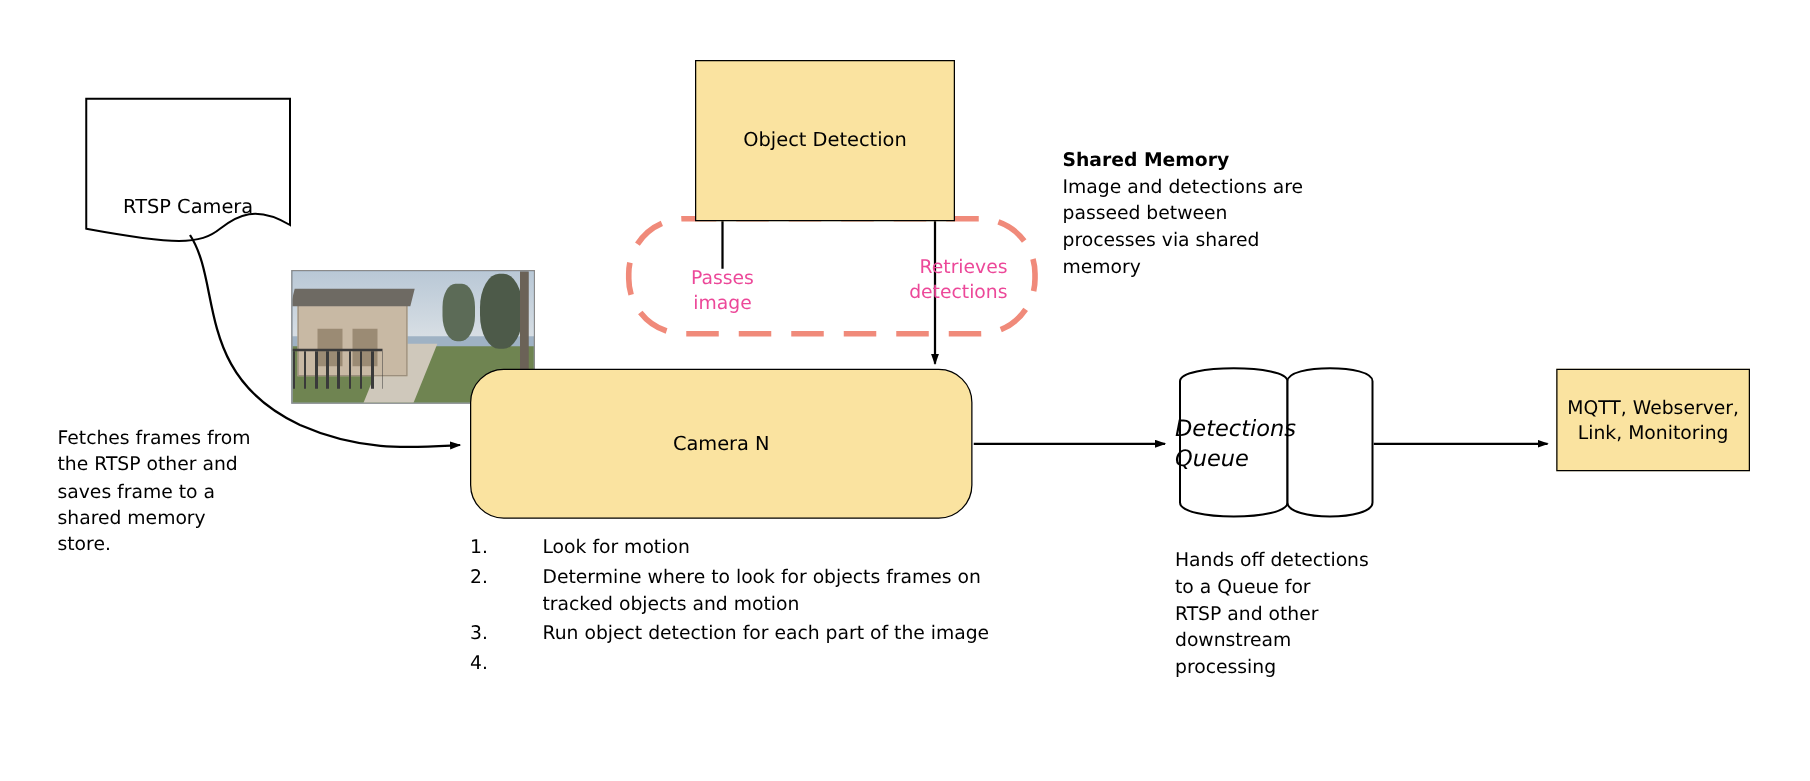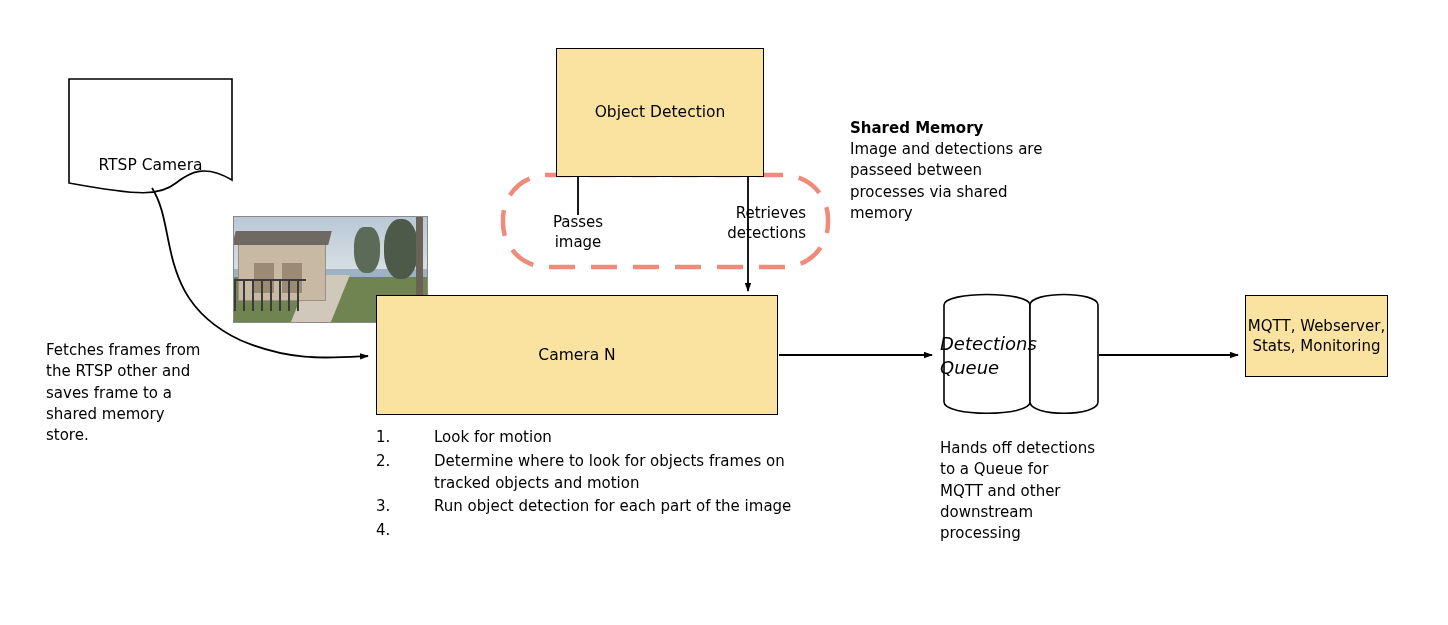--- a/index.html
+++ b/index.html
@@ -50,21 +50,21 @@
     white-space: pre-line;
   }
   .bold {
     font-weight: bold;
   }
   .label-center {
     position: absolute;
     text-align: center;
     font-size: 15px;
     line-height: 1.35;
-    color: #000000;
+    color: #ec4899;
   }
   
   #rtsp-camera-node {
     left: 68px;
     top: 78px;
     width: 165px;
     height: 110px;
   }
   #rtsp-camera-node .doc-label {
     position: absolute;
@@ -103,26 +103,27 @@
     top: 48px;
     width: 208px;
     height: 129px;
   }
   
   #camera-n-node {
     left: 376px;
     top: 295px;
     width: 402px;
     height: 120px;
+    border-radius: 27px;
   }
   
   #mqtt-node {
     left: 1245px;
     top: 295px;
-    width: 143px;
+    width: 155px;
     height: 82px;
     font-size: 15px;
   }
   
   #detections-queue-node {
     left: 940px;
     top: 288px;
     width: 163px;
     height: 130px;
   }
@@ -210,21 +211,21 @@
   <div class="node boxnode" id="object-detection-node">
     <div>Object Detection</div>
   </div>
 
   <div class="node boxnode" id="camera-n-node">
     <div>Camera N</div>
   </div>
 
   <div class="node boxnode" id="mqtt-node">
     <div>MQTT, Webserver,</div>
-    <div>Stats, Monitoring</div>
+    <div>Link, Monitoring</div>
   </div>
 
   <div class="node" id="detections-queue-node">
     <div class="q-label">
       <div>Detections</div>
       <div>Queue</div>
     </div>
   </div>
 
   <div class="label-center" style="left:528px; top:212px; width:100px;">Passes
@@ -239,21 +240,21 @@
 store.</div>
 
   <div class="plaintext bold" style="left:850px; top:118px; width:230px;">Shared Memory</div>
   <div class="plaintext" style="left:850px; top:139px; width:215px;">Image and detections are
 passeed between
 processes via shared
 memory</div>
 
   <div class="plaintext" style="left:940px; top:438px; width:190px;">Hands off detections
 to a Queue for
-MQTT and other
+RTSP and other
 downstream
 processing</div>
 
   <div id="camera-steps">
       <div class="step">
         <div class="num">1.</div>
         <div class="txt">Look for motion</div>
       </div>
       <div class="step">
         <div class="num">2.</div>

